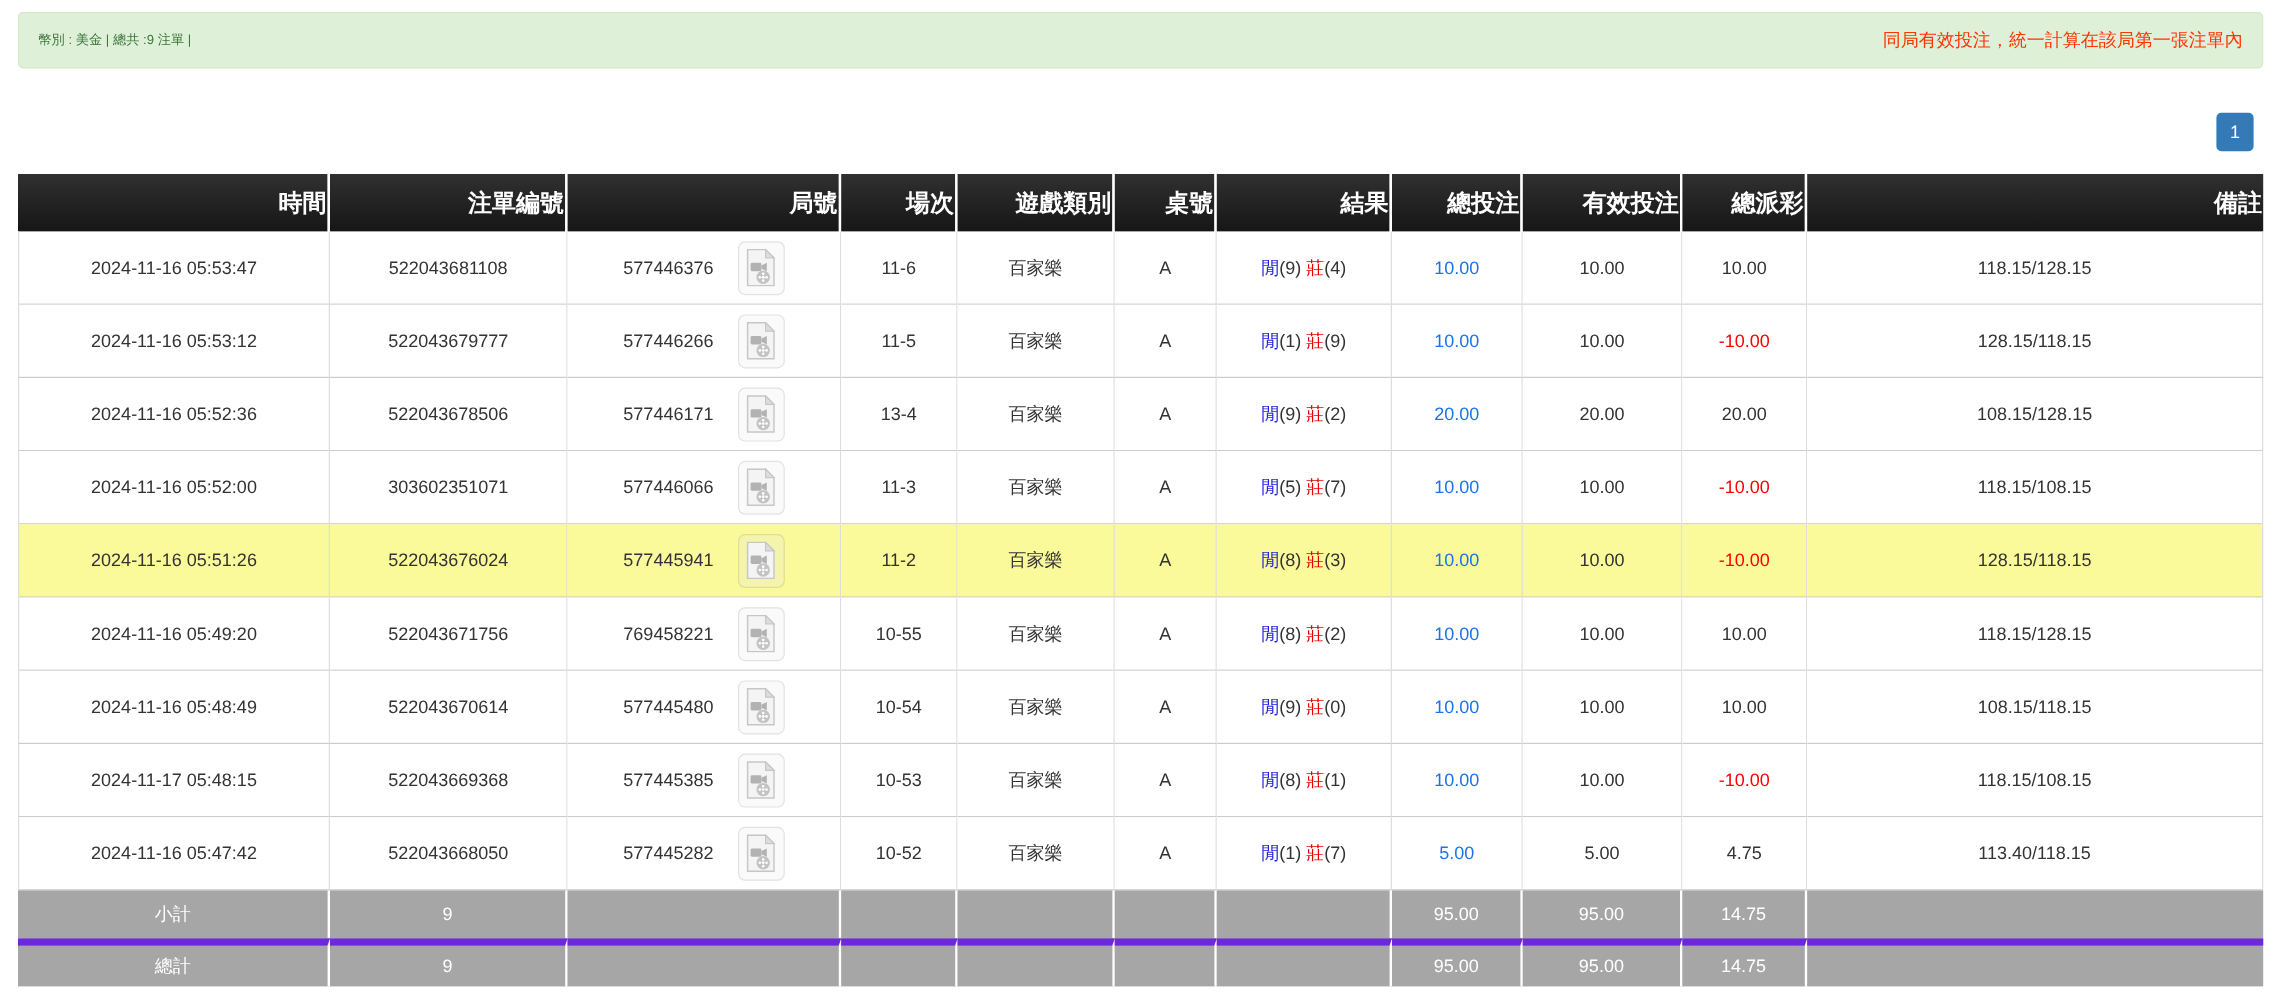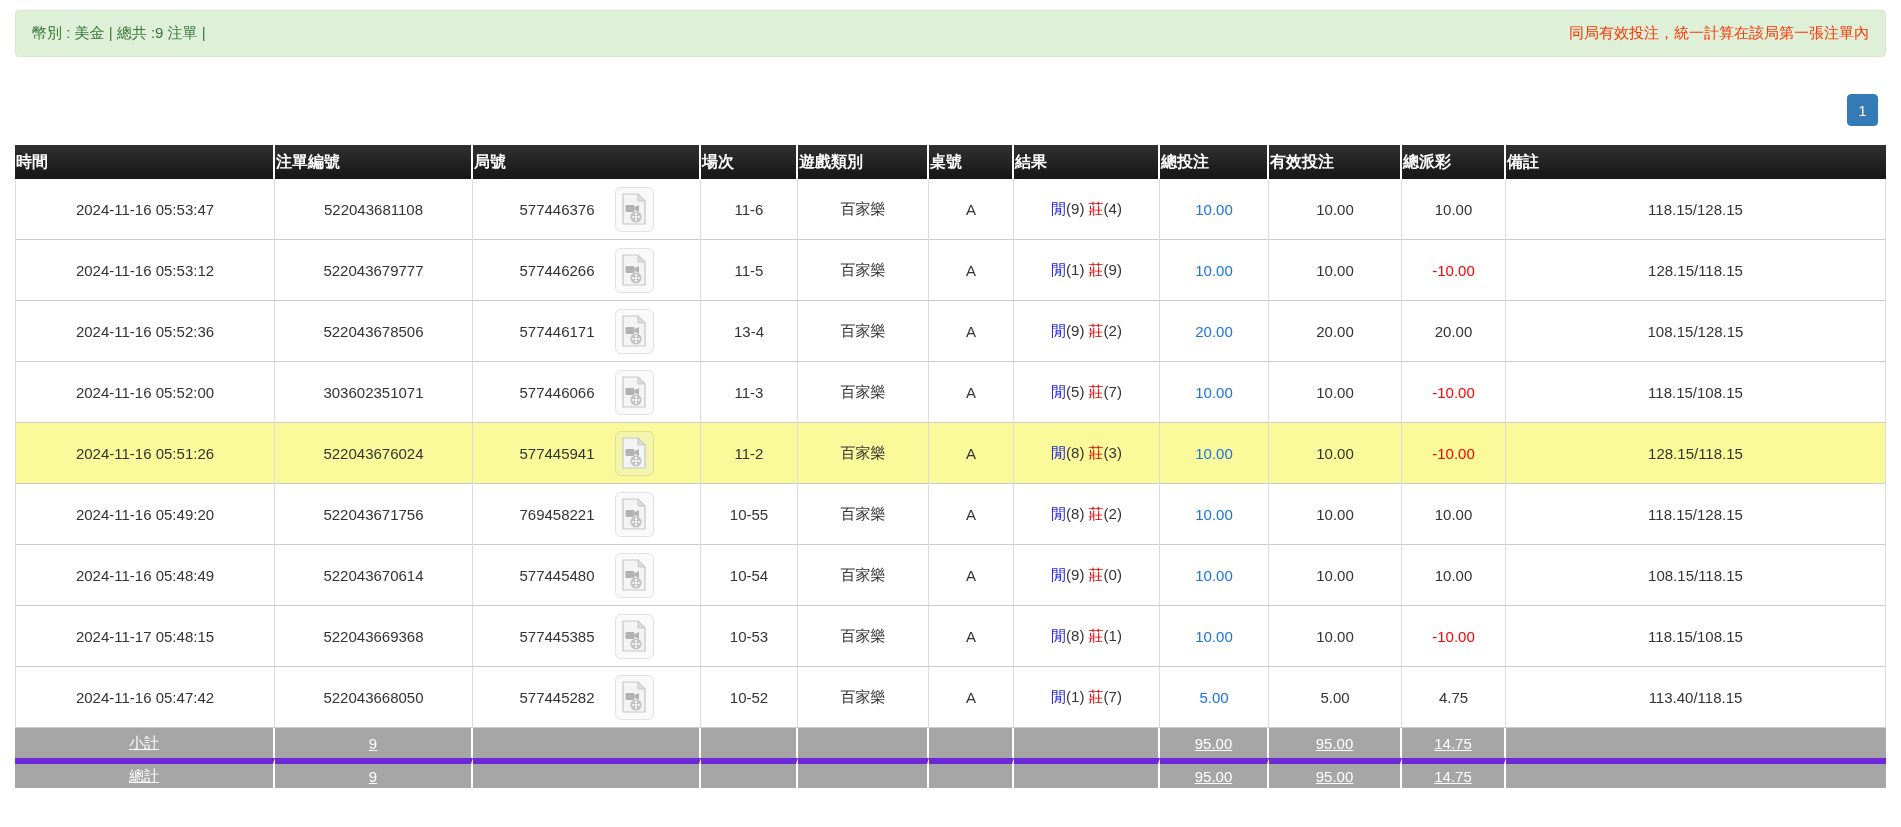--- a/index.html
+++ b/index.html
@@ -17,21 +17,21 @@
     margin-top: 10px;
     height: 47px;
     background: #dff0d8;
     border: 1px solid #d6e9c6;
     border-radius: 4px;
     display: flex;
     align-items: center;
     justify-content: space-between;
     padding: 0 16px;
   }
-  .alert .summary { color: #3c763d; font-size: 15px; }
+  .alert .summary { color: #3c763d; font-size: 11px; }
   .alert .notice  { color: #ff3300; font-size: 15px; }
 
   
   .pagerow {
     display: flex;
     justify-content: flex-end;
     margin-top: 37px;
     padding-right: 8px;
     height: 32px;
   }
@@ -54,51 +54,50 @@
   .tablebox { margin-top: 19px; }
   table {
     width: 100%;
     border-collapse: separate;
     border-spacing: 0;
     table-layout: fixed;
   }
   thead th {
     background: linear-gradient(#303030, #161616);
     color: #fff;
-    font-size: 16px;
+    font-size: 20px;
     font-weight: bold;
-    height: 34px;
+    height: 48px;
     border-right: 2px solid #fff;
-    text-align: left;
+    text-align: right;
   }
   thead th:last-child { border-right: none; }
 
   tbody td {
     height: 61px;
     text-align: center;
     vertical-align: middle;
     font-size: 15px;
     color: #333;
     background: #fff;
     border-bottom: 1px solid #ccc;
     border-right: 1px solid #ddd;
     overflow: hidden;
   }
   tbody td:first-child { border-left: 1px solid #ddd; }
   tbody tr.hl td { background: #fafa9b; }
 
   tfoot td {
-    height: 30px;
+    height: 40px;
     background: #a6a6a6;
     color: #fff;
     text-align: center;
     vertical-align: middle;
     font-size: 15px;
     border-right: 2px solid #fff;
-    text-decoration: underline;
   }
   tfoot td:last-child { border-right: none; }
   tfoot tr + tr td { border-top: 6px solid #6d28d9; }
 
   .player { color: #2323dd; }
   .banker { color: #e60000; }
   .score  { color: #333; }
   .bet-link { color: #1a73e8; text-decoration: none; cursor: pointer; }
   .payout.neg { color: #ff0000; }
 

